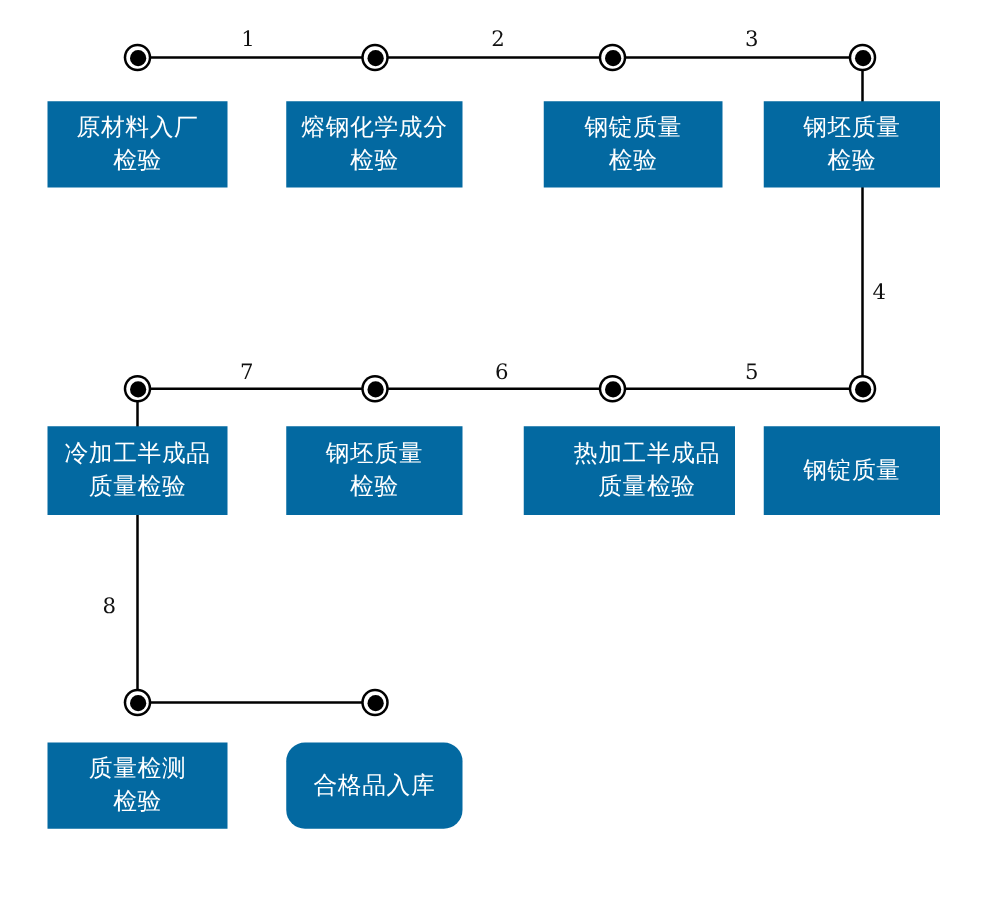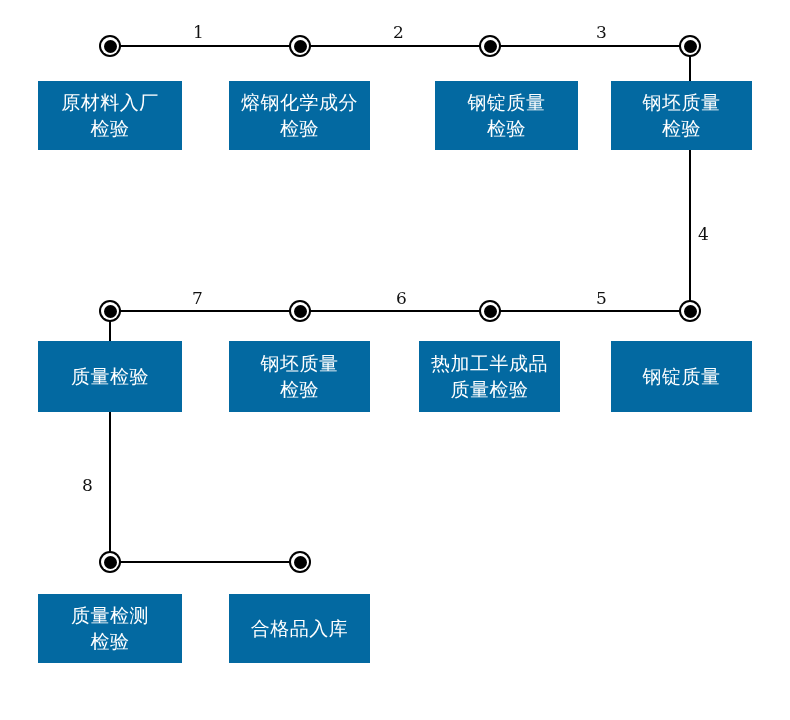--- a/index.html
+++ b/index.html
@@ -114,43 +114,44 @@
     <span class="line">钢锭质量</span>
     <span class="line">检验</span>
   </div>
 
   <div class="box" style="left:611px; top:81px;  width:141px; height:69px;">
     <span class="line">钢坯质量</span>
     <span class="line">检验</span>
   </div>
 
   <div class="box" style="left:38px;  top:341px; width:144px; height:71px;">
+    <span class="line">冷加工半成品</span>
     <span class="line">质量检验</span>
   </div>
 
   <div class="box" style="left:229px; top:341px; width:141px; height:71px;">
     <span class="line">钢坯质量</span>
     <span class="line">检验</span>
   </div>
 
-  <div class="box" style="left:419px; top:341px; width:141px; height:71px;">
+  <div class="box" style="left:419px; top:341px; width:141px; height:71px;padding-left:28px;">
     <span class="line">热加工半成品</span>
     <span class="line">质量检验</span>
   </div>
 
   <div class="box" style="left:611px; top:341px; width:141px; height:71px;">
     <span class="line">钢锭质量</span>
   </div>
 
   <div class="box" style="left:38px;  top:594px; width:144px; height:69px;">
     <span class="line">质量检测</span>
     <span class="line">检验</span>
   </div>
 
-  <div class="box" style="left:229px; top:594px; width:141px; height:69px;">
+  <div class="box" style="left:229px; top:594px; width:141px; height:69px;border-radius:15px;">
     <span class="line">合格品入库</span>
 
   </div>
 
   <div class="node" style="left:99px;  top:35px;"></div>
   <div class="node" style="left:289px; top:35px;"></div>
   <div class="node" style="left:479px; top:35px;"></div>
   <div class="node" style="left:679px; top:35px;"></div>
   <div class="node" style="left:679px; top:300px;"></div>
   <div class="node" style="left:479px; top:300px;"></div>

